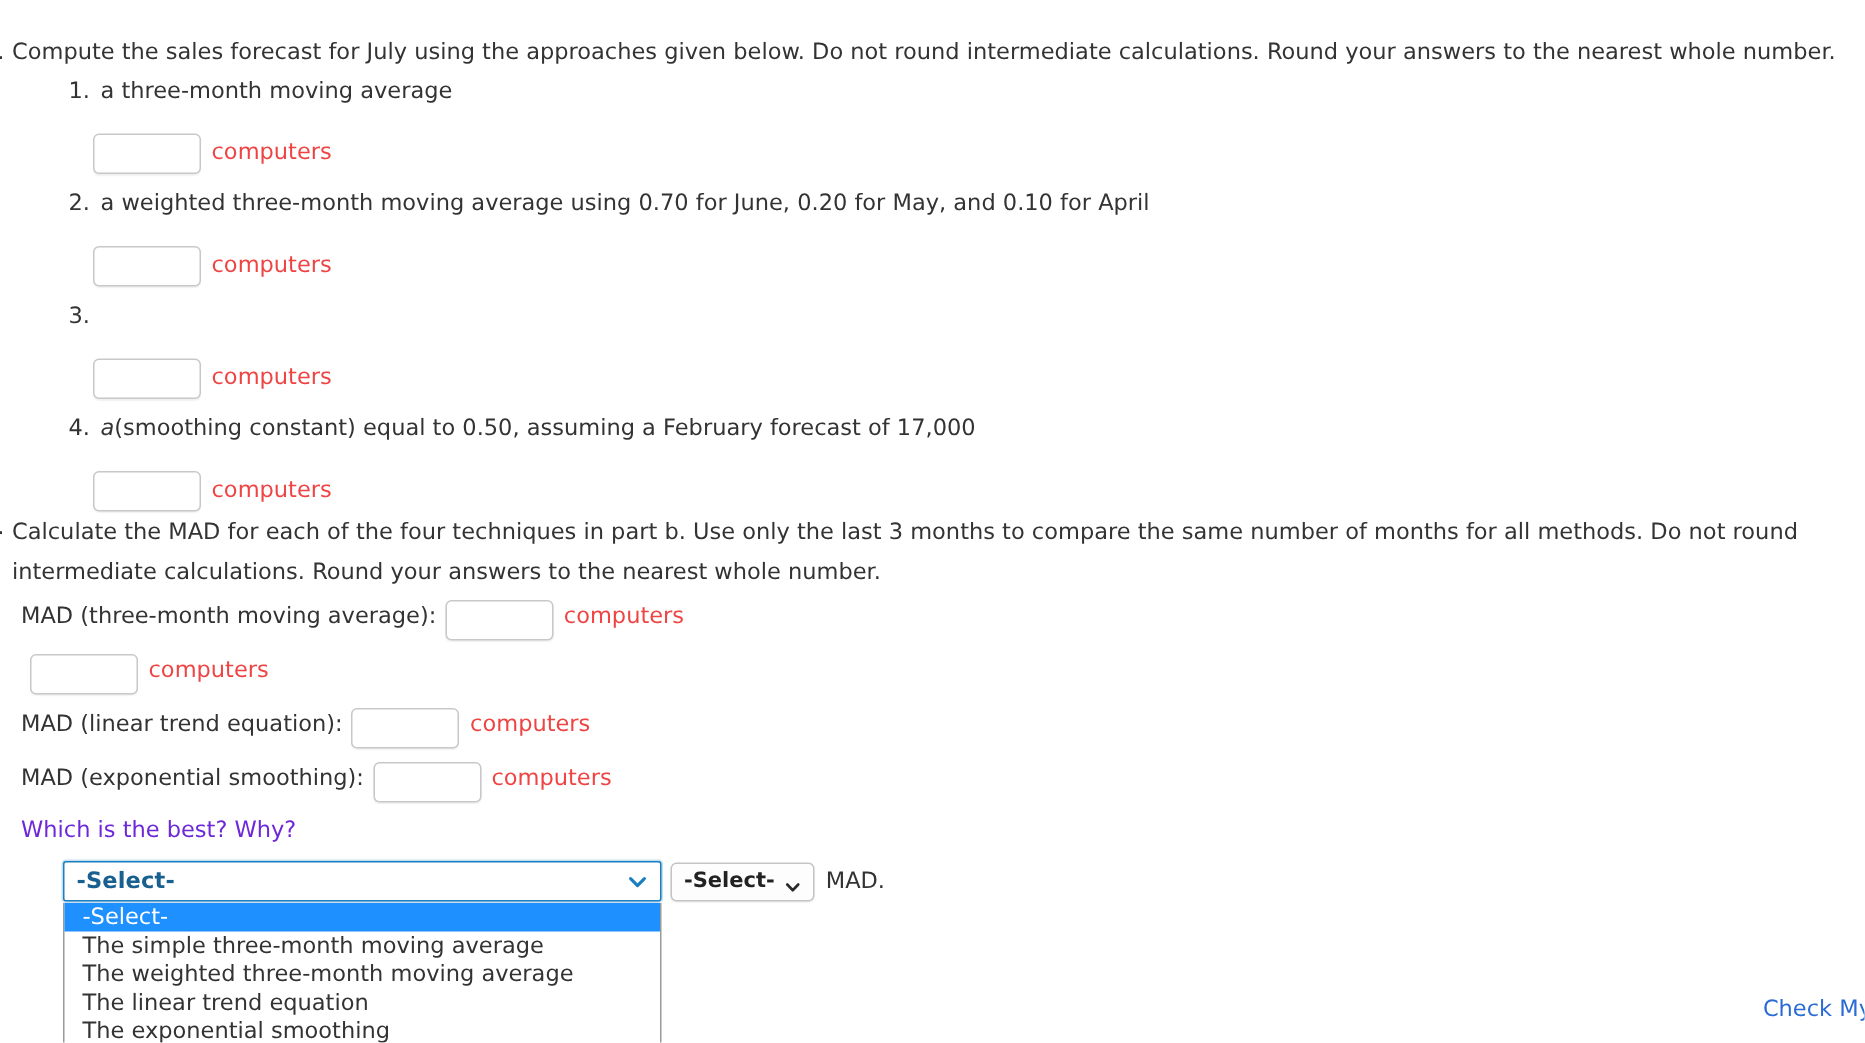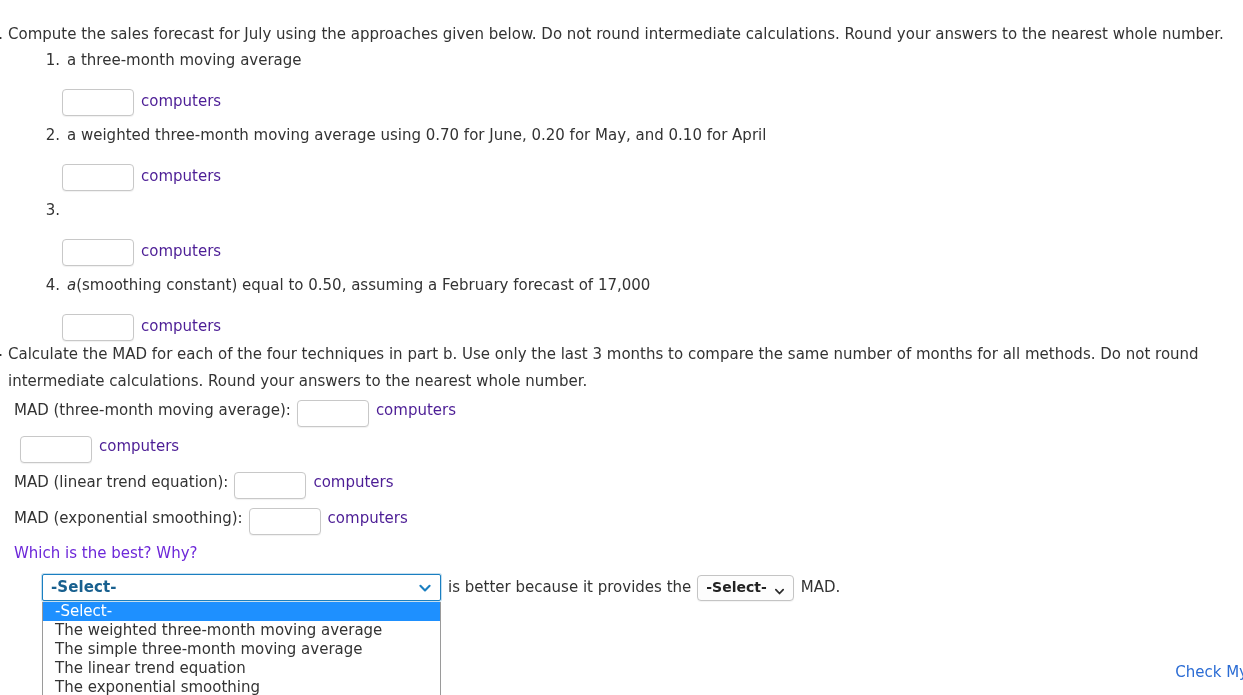--- a/index.html
+++ b/index.html
@@ -82,21 +82,21 @@
     box-shadow: 0 1px 1px rgba(0,0,0,0.06);
     font-family: "DejaVu Sans", "Liberation Sans", sans-serif;
     font-size: 14px;
     color: #333;
     padding: 0 4px;
     outline: none;
   }
   .unit {
     margin-left: 7px;
     font-size: 15px;
-    color: #4c1d95;
+    color: #ef4444;
   }
 
   
   .part-c {
     position: absolute;
     left: -12px;
     top: 341px;
     width: 1250px;
   }
   .part-c .part-text { line-height: 1.78; }
@@ -334,29 +334,28 @@
       <span class="combo-value">-Select-</span>
       <span class="combo-caret">
         <svg viewBox="0 0 14 14" width="14" height="14" aria-hidden="true">
           <path d="M2.4 4.8 L7 9.4 L11.6 4.8" fill="none" stroke="#1a7fc1" stroke-width="2.1" stroke-linecap="round" stroke-linejoin="round"></path>
         </svg>
       </span>
     </div>
 
     <ul class="combo-list">
       <li class="combo-option selected">-Select-</li>
+      <li class="combo-option">The simple three-month moving average</li>
       <li class="combo-option">The weighted three-month moving average</li>
-      <li class="combo-option">The simple three-month moving average</li>
       <li class="combo-option">The linear trend equation</li>
       <li class="combo-option">The exponential smoothing</li>
     </ul>
 
   </div>
 
-  <span class="after-select">is better because it provides the</span>
 
   <span class="mini-select">
     <span class="mini-value">-Select-</span>
     <span class="mini-caret">
       <svg viewBox="0 0 12 12" width="11" height="11" aria-hidden="true">
         <path d="M2 4 L6 8.2 L10 4" fill="none" stroke="#2b2b2b" stroke-width="1.9" stroke-linecap="round" stroke-linejoin="round"></path>
       </svg>
     </span>
   </span>
 

